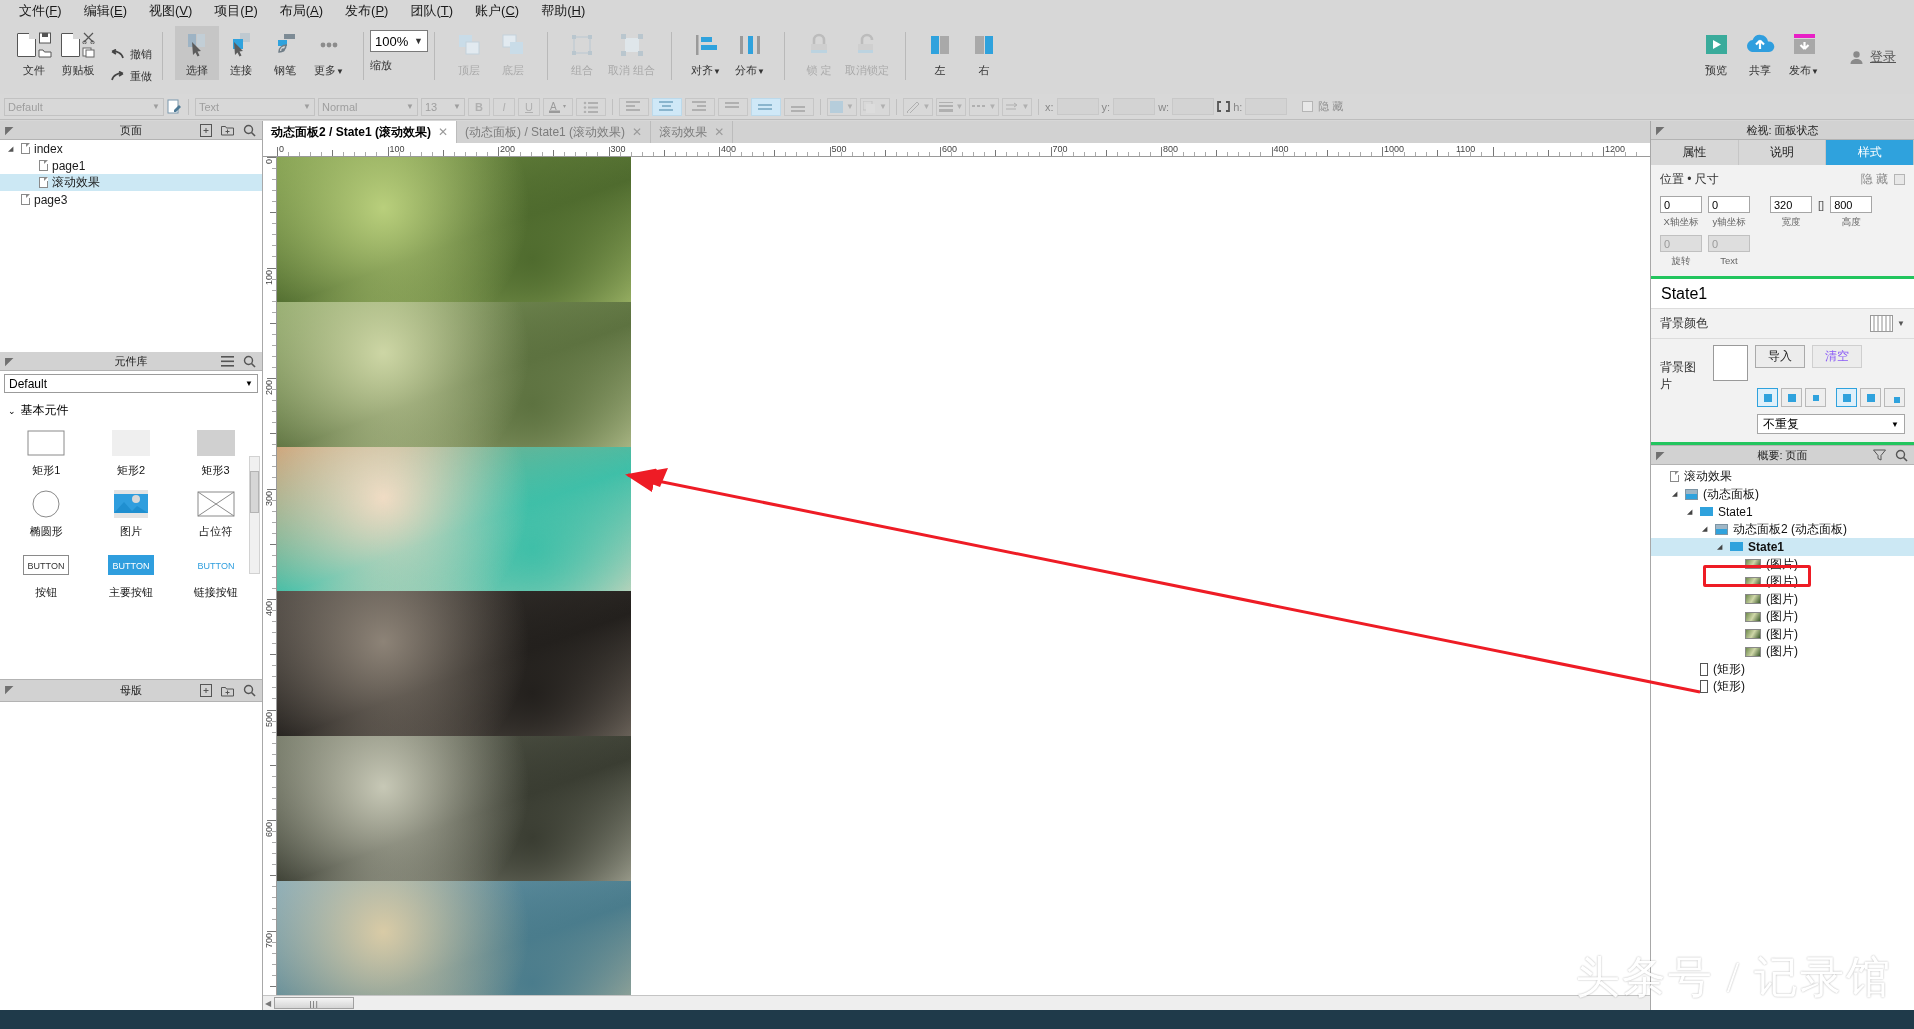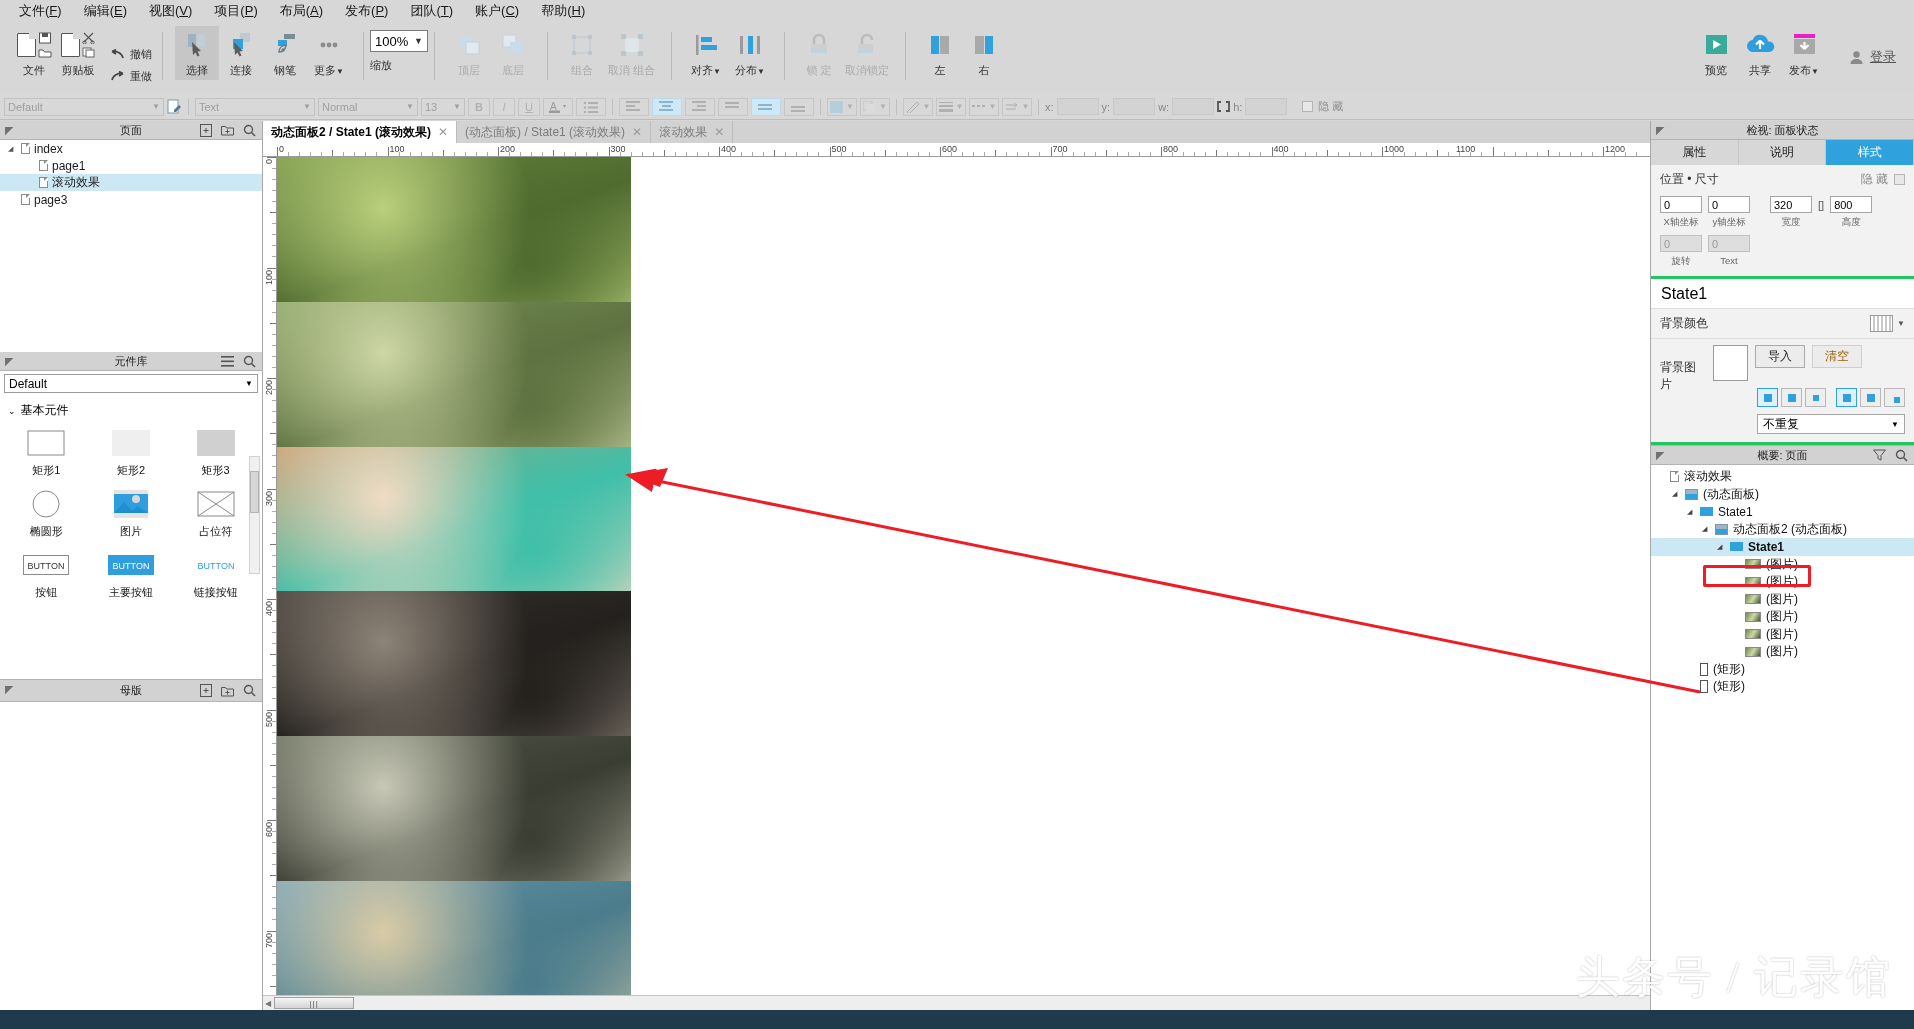--- a/index.html
+++ b/index.html
@@ -152,21 +152,21 @@
   .strow { display:flex; align-items:center; justify-content:space-between; padding:6px 9px;
            border-bottom:1px solid #dcdcdc; font-size:12px; color:#333; }
   .swatch { width:23px; height:17px; border:1px solid #9a9a9a;
             background:repeating-linear-gradient(90deg,#fff 0 2px,#c8c8c8 2px 4px); }
   .mini { width:21px; height:19px; border:1px solid #b9b9b9; background:#eee;
           display:flex; align-items:center; justify-content:center; }
   .mini.on { border-color:#2fa2dd; background:#dff0fa; }
   .mini i { display:block; width:8px; height:8px; background:#2fa2dd; }
   .btn { height:20px; min-width:46px; border:1px solid #aaa; background:#ececec; font-size:12px;
          display:flex; align-items:center; justify-content:center; color:#222; }
-  .btn.dis { color:#a16207; border-color:#cfcfcf; }
+  .btn.dis { color:#8b5cf6; border-color:#cfcfcf; }
   .selbox { height:20px; border:1px solid #a6a6a6; background:#fff; font-size:12px;
             display:flex; align-items:center; justify-content:space-between; padding:0 5px; }
 
   .outline { flex:1; display:flex; flex-direction:column; border-top:1px solid #b3b3b3;
              background:#fff; min-height:0; }
   .otree { flex:1; overflow:hidden; font-size:12px; padding-top:3px; }
   .orow { height:17.5px; display:flex; align-items:center; gap:5px; color:#111; }
   .orow.sel { background:#cce8f4; }
   .oar { width:8px; font-size:7px; color:#444; }
   .dynico { width:13px; height:11px; background:linear-gradient(#9fb6c6 0 45%,#2fa2dd 45% 100%);

